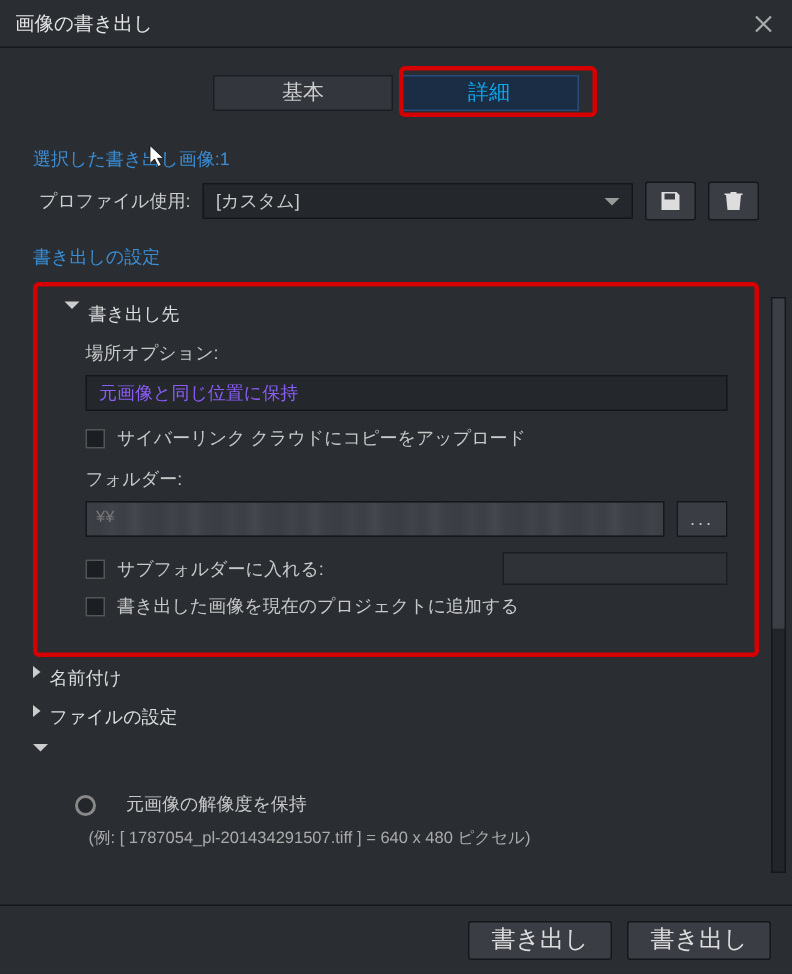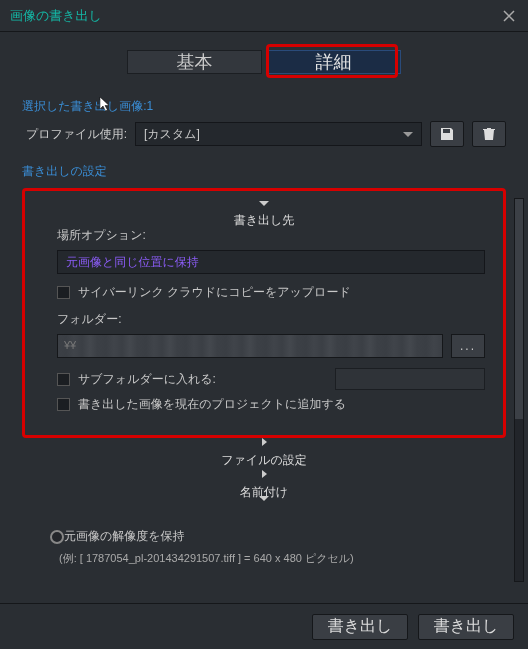--- a/index.html
+++ b/index.html
@@ -14,48 +14,48 @@
     position: relative;
   }
   .titlebar {
     height: 32px;
     display: flex;
     align-items: center;
     justify-content: space-between;
     padding: 0 10px;
     border-bottom: 1px solid #15171a;
   }
-  .titlebar .title { color: #14b8a6; font-size: 13px; }
+  .titlebar .title { color: #e5e5e5; font-size: 13px; }
   .titlebar .close {
     width: 18px; height: 18px;
     display:flex;align-items:center;justify-content:center;
     color:#bbb; cursor:pointer;
   }
   .close svg { width:14px;height:14px;stroke:#aaa;stroke-width:1.5;fill:none; }
 
   .tabs {
     display:flex;
     gap:4px;
     justify-content:center;
     padding: 18px 0 10px 0;
   }
   .tab {
-    width: 135px;
+    width: 120px;
     height: 24px;
     display:flex;align-items:center;justify-content:center;
-    font-size:18px;
+    font-size:14px;
     border:1px solid #1b1e22;
     background:#33373d;
     color:#ccc;
     cursor:pointer;
     font-family:Liberation Mono, monospace;
   }
   .tab.active {
     background:#1b2c45;
-    color:#e5e5e5;
+    color:#0ea5e9;
     border:1px solid #2a4b7a;
   }
   .tab-hl {
     position:absolute;
     top:44px;
     left:266px;
     width:132px;
     height:34px;
     border:3px solid #d60000;
     border-radius:4px;
@@ -94,25 +94,24 @@
     width:34px;height:26px;
     background:#3a3e44;
     border:1px solid #15171a;
     display:flex;align-items:center;justify-content:center;
     cursor:pointer;
     border-radius:2px;
   }
   .icon-btn svg{width:16px;height:16px;fill:#ddd;}
 
   .section-header {
-    display:flex;align-items:center;gap:6px;
+    display:flex;gap:6px;
     height:26px;
     color:#ddd;
     cursor:pointer;
-    flex-direction:column;
   }
   .section-header .tw {
     width:0;height:0;
     border-top:4px solid transparent;
     border-bottom:4px solid transparent;
     border-left:5px solid #ccc;
   }
   .section-header.open .tw {
     border-left:5px solid transparent;
     border-right:5px solid transparent;
@@ -163,21 +162,21 @@
     width:34px;height:24px;background:#3a3e44;border:1px solid #15171a;
     display:flex;align-items:center;justify-content:center;color:#ccc;cursor:pointer;
     letter-spacing:2px;
   }
   .subfolder-row { display:flex;align-items:center;gap:8px;margin:6px 0;}
   .subfolder-row .sf-input {
     margin-left:auto;
     width:150px;height:22px;background:#2f3338;border:1px solid #1b1e22;
   }
 
-  .radio-row { display:flex;align-items:center;gap:0;margin:6px 0;}
+  .radio-row { display:flex;align-items:center;gap:20px;margin:6px 0;}
   .radio {
     width:14px;height:14px;border-radius:50%;border:2px solid #888;background:#23262b;cursor:pointer;
   }
   .example { margin-left:9px;color:#aaa;font-size:11px;margin-top:2px;}
 
   .scrollbar {
     position:absolute;right:4px;top:198px;width:10px;height:384px;
     background:#22252a;border:1px solid #15171a;
   }
   .scrollbar .thumb {
@@ -277,27 +276,27 @@
         <span>サブフォルダーに入れる:</span>
         <div class="sf-input"></div>
       </div>
       <div class="chk-row">
         <span class="chk"></span>
         <span>書き出した画像を現在のプロジェクトに追加する</span>
       </div>
     </div>
   </div>
 
+  <div class="section-header" style="margin-top:6px;">
+    <span class="tw"></span>
+    <span>名前付け</span>
+  </div>
   <div class="section-header">
     <span class="tw"></span>
     <span>ファイルの設定</span>
-  </div>
-  <div class="section-header" style="margin-top:6px;">
-    <span class="tw"></span>
-    <span>名前付け</span>
   </div>
   <div class="section-header open">
     <span class="tw"></span>
   </div>
   <div style="padding-left:28px;margin-top:4px;">
     <div class="radio-row">
       <span class="radio"></span>
       <span>元画像の解像度を保持</span>
     </div>
     <div class="example">(例: [ 1787054_pl-201434291507.tiff ]  =  640 x 480 ピクセル)</div>

